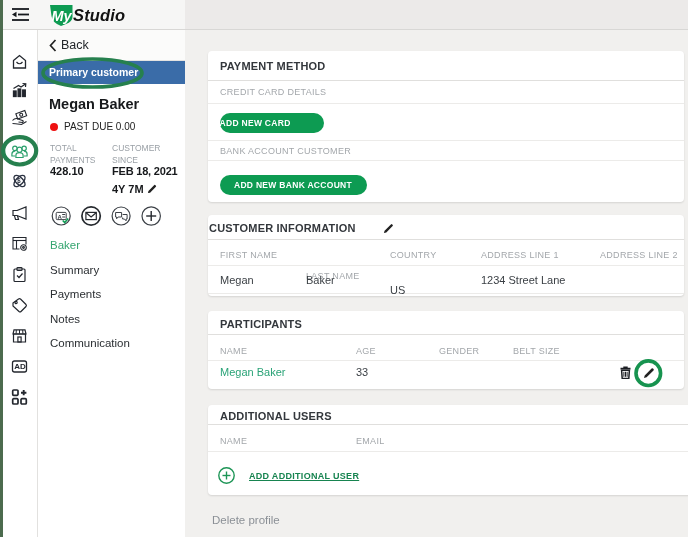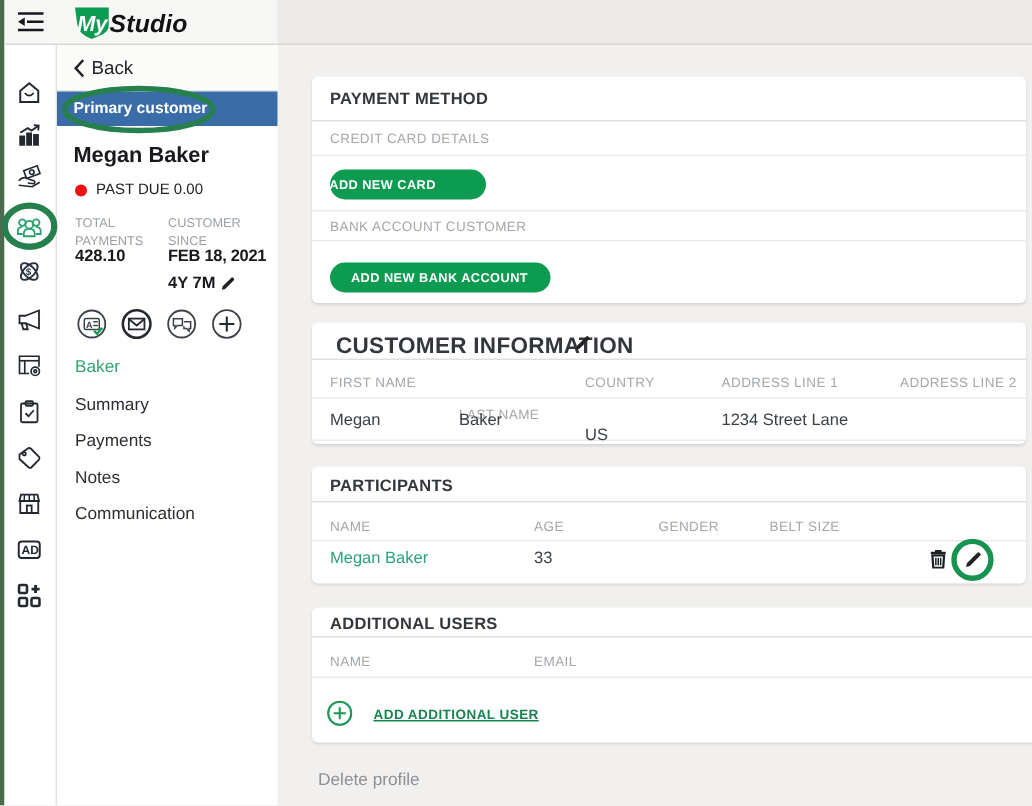--- a/index.html
+++ b/index.html
@@ -193,21 +193,21 @@
   <div style="height:20px;border-bottom:1px solid #ecebe9;position:relative;">
     <span style="position:absolute;left:12px;top:5px;font-size:9px;color:#a3a7ab;letter-spacing:0.3px;">BANK ACCOUNT CUSTOMER</span>
   </div>
   <div style="height:40px;position:relative;">
     <div style="position:absolute;left:11.5px;top:14px;width:147px;height:20px;background:#0d9b52;border-radius:10px;color:#fff;font-size:8.5px;font-weight:bold;letter-spacing:0.3px;text-align:center;line-height:20px;">ADD NEW BANK ACCOUNT</div>
   </div>
 </div>
 
 <div class="abs" style="left:208px;top:215px;width:476px;height:81px;background:#fff;border-radius:4px;box-shadow:0 1px 2px rgba(0,0,0,0.12);">
   <div style="height:25px;border-bottom:1px solid #e0dfdd;position:relative;">
-    <span style="position:absolute;left:16px;top:7px;font-size:15px;font-weight:bold;color:#33373c;letter-spacing:0.2px;">CUSTOMER INFORMATION</span>
+    <span style="position:absolute;left:1px;top:7px;font-size:11px;font-weight:bold;color:#33373c;letter-spacing:0.2px;">CUSTOMER INFORMATION</span>
     <svg style="position:absolute;left:175px;top:8px;" width="11" height="11" viewBox="0 0 12 12">
         <path d="M1 11 L1.7 8.4 L8.6 1.5 Q9.3 0.8 10 1.5 L10.5 2 Q11.2 2.7 10.5 3.4 L3.6 10.3 Z" fill="#222"></path>
       </svg>
   </div>
   <div style="height:26px;border-bottom:1px solid #ecebe9;position:relative;font-size:9px;color:#a3a7ab;letter-spacing:0.3px;">
     <span style="position:absolute;left:12px;top:10px;">FIRST NAME</span>
     <span style="position:absolute;left:98px;top:10px;margin-top:21px;">LAST NAME</span>
     <span style="position:absolute;left:182px;top:10px;">COUNTRY</span>
     <span style="position:absolute;left:273px;top:10px;">ADDRESS LINE 1</span>
     <span style="position:absolute;left:392px;top:10px;">ADDRESS LINE 2</span>

